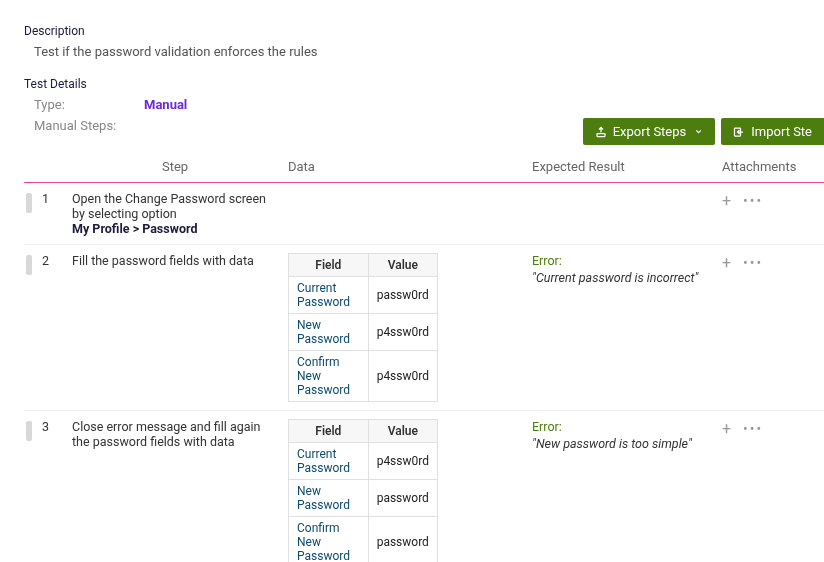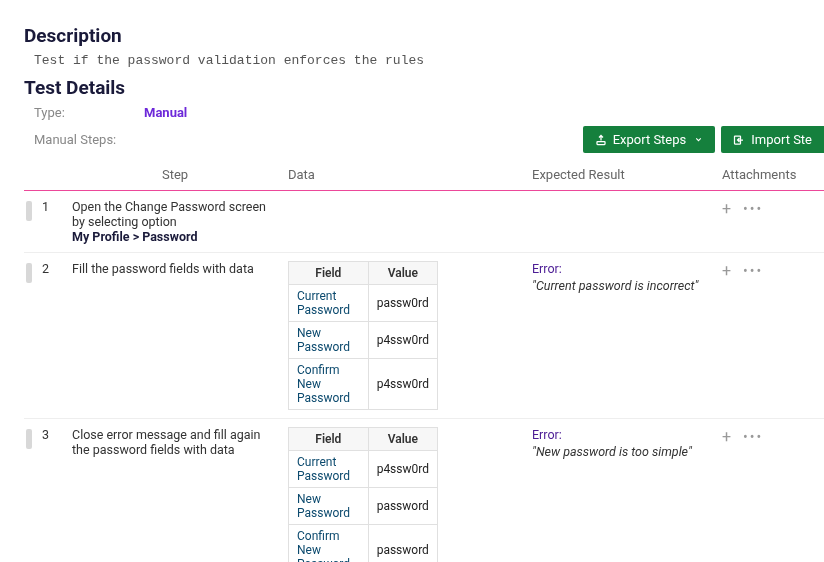--- a/index.html
+++ b/index.html
@@ -5,62 +5,61 @@
     * { box-sizing: border-box; margin: 0; padding: 0; }
     body {
       font-family: -apple-system, BlinkMacSystemFont, "Segoe UI", Roboto, Arial, sans-serif;
       font-size: 13px;
       color: #333;
       background: #fff;
       width: 824px;
       padding: 24px 0 0 24px;
     }
     .section-title {
-      font-size: 19px;
-      font-weight: 700;
+      font-size: 12px;
+      font-weight: 400;
       color: #1a1a3a;
       margin-bottom: 6px;
     }
     .section-sub {
       font-size: 13px;
       color: #555;
       padding-left: 10px;
-      margin-bottom: 8px;
-      font-family: Liberation Mono, monospace;
+      margin-bottom: 18px;
     }
     .details-row {
       display: flex;
       align-items: flex-end;
       margin-bottom: 6px;
       padding-left: 10px;
     }
     .details-label {
       color: #888;
       font-size: 13px;
       width: 110px;
     }
     .details-value {
       font-weight: 700;
       color: #6d28d9;
       font-size: 13px;
     }
     .steps-bar {
       display: flex;
-      align-items: center;
+      align-items: flex-start;
       justify-content: space-between;
       padding-left: 10px;
       margin-bottom: 6px;
     }
     .steps-label {
       color: #888;
       font-size: 13px;
     }
     .btn-row { display: flex; gap: 6px; }
     .btn {
-      background: #15803d;
+      background: #4d7c0f;
       color: #fff;
       border: none;
       border-radius: 2px;
       padding: 6px 12px;
       font-size: 13px;
       display: inline-flex;
       align-items: center;
       gap: 6px;
       cursor: pointer;
       white-space: nowrap;
@@ -119,21 +118,21 @@
     }
     .data-table th {
       background: #f7f7f7;
       font-weight: 600;
       color: #333;
       text-align: center;
     }
     .data-table .val { font-weight: 400; color: #222; }
     .data-table .lbl { color: #0c4a6e; font-weight: 400; }
     
-    .expected-title { font-size: 12.5px; color: #4c1d95; margin-bottom: 2px; }
+    .expected-title { font-size: 12.5px; color: #4d7c0f; margin-bottom: 2px; }
     .expected-msg { font-style: italic; color: #333; font-size: 12.5px; }
     
     .att-icons {
       display: flex;
       gap: 12px;
       align-items: center;
       padding-top: 2px;
     }
     .plus-icon, .dots-icon { color: #999; cursor: pointer; }
     .plus-icon { font-size: 16px; font-weight: 400; line-height: 1; }

